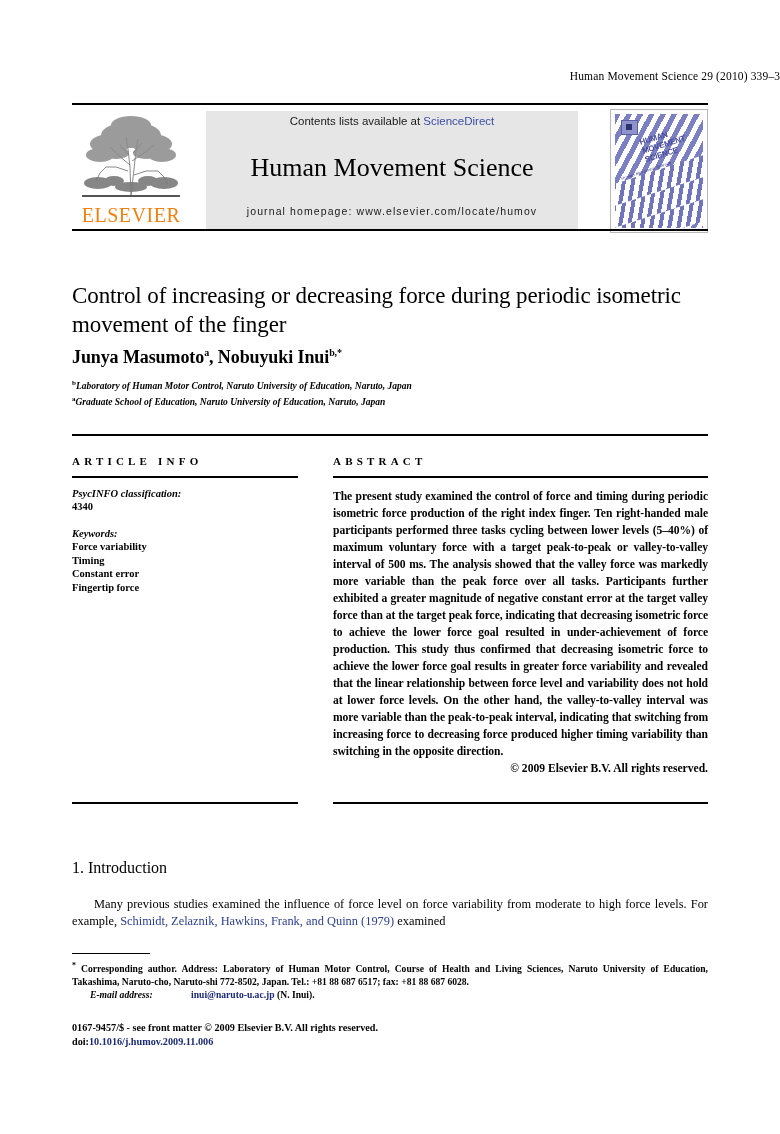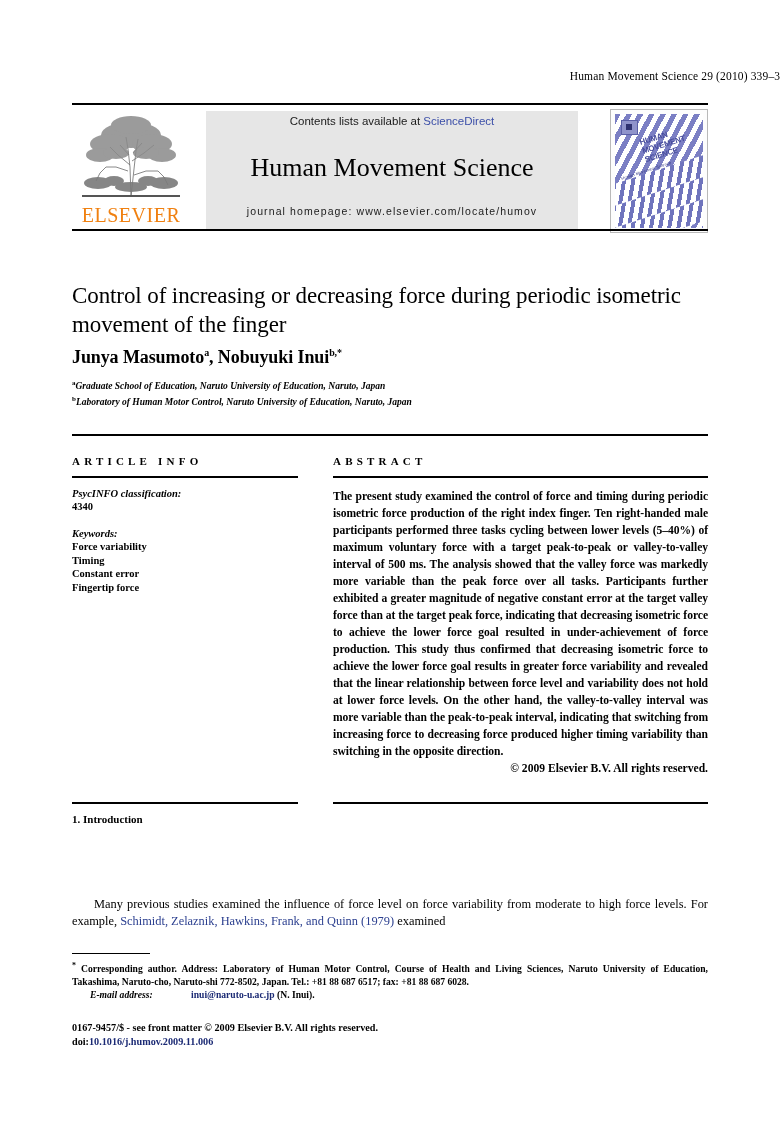--- a/index.html
+++ b/index.html
@@ -319,26 +319,26 @@
     top: 802px;
     left: 333px;
     width: 375px;
     height: 1.6px;
     background: #000;
   }
 
   
   .intro-head {
     position: absolute;
-    top: 813px;
-    left: 72px;
-    width: 636px;
-    font-family: "Liberation Serif", serif;
-    font-size: 11px;
-    font-weight: bold;
+    top: 859px;
+    left: 72px;
+    width: 636px;
+    font-family: "Liberation Serif", serif;
+    font-size: 16px;
+    font-weight: normal;
   }
   .intro-body {
     position: absolute;
     top: 896px;
     left: 72px;
     width: 636px;
     font-family: "Liberation Serif", serif;
     font-size: 12.4px;
     line-height: 16.5px;
     text-align: justify;
@@ -468,22 +468,22 @@
       </div>
     </div>
 
     <div class="rule-bottom-masthead"></div>
   </div>
 
   <div class="title-block">
     <h1 class="article-title">Control of increasing or decreasing force during periodic isometric movement of the finger</h1>
     <div class="authors"><span>Junya Masumoto</span><sup>a</sup><span>, </span><span>Nobuyuki Inui</span><sup>b,</sup><sup>*</sup></div>
     <div class="affil">
+      <div><sup>b</sup><span>Laboratory of Human Motor Control, Naruto University of Education, Naruto, Japan</span></div>
       <div><sup>a</sup><span>Graduate School of Education, Naruto University of Education, Naruto, Japan</span></div>
-      <div><sup>b</sup><span>Laboratory of Human Motor Control, Naruto University of Education, Naruto, Japan</span></div>
     </div>
   </div>
 
   <div class="rule-above-info"></div>
 
   <div class="col-info">
     <div class="sec-head">ARTICLE INFO</div>
     <div class="rule-under-head"></div>
     <div class="info-body">
       <div class="info-label">PsycINFO classification:</div>

